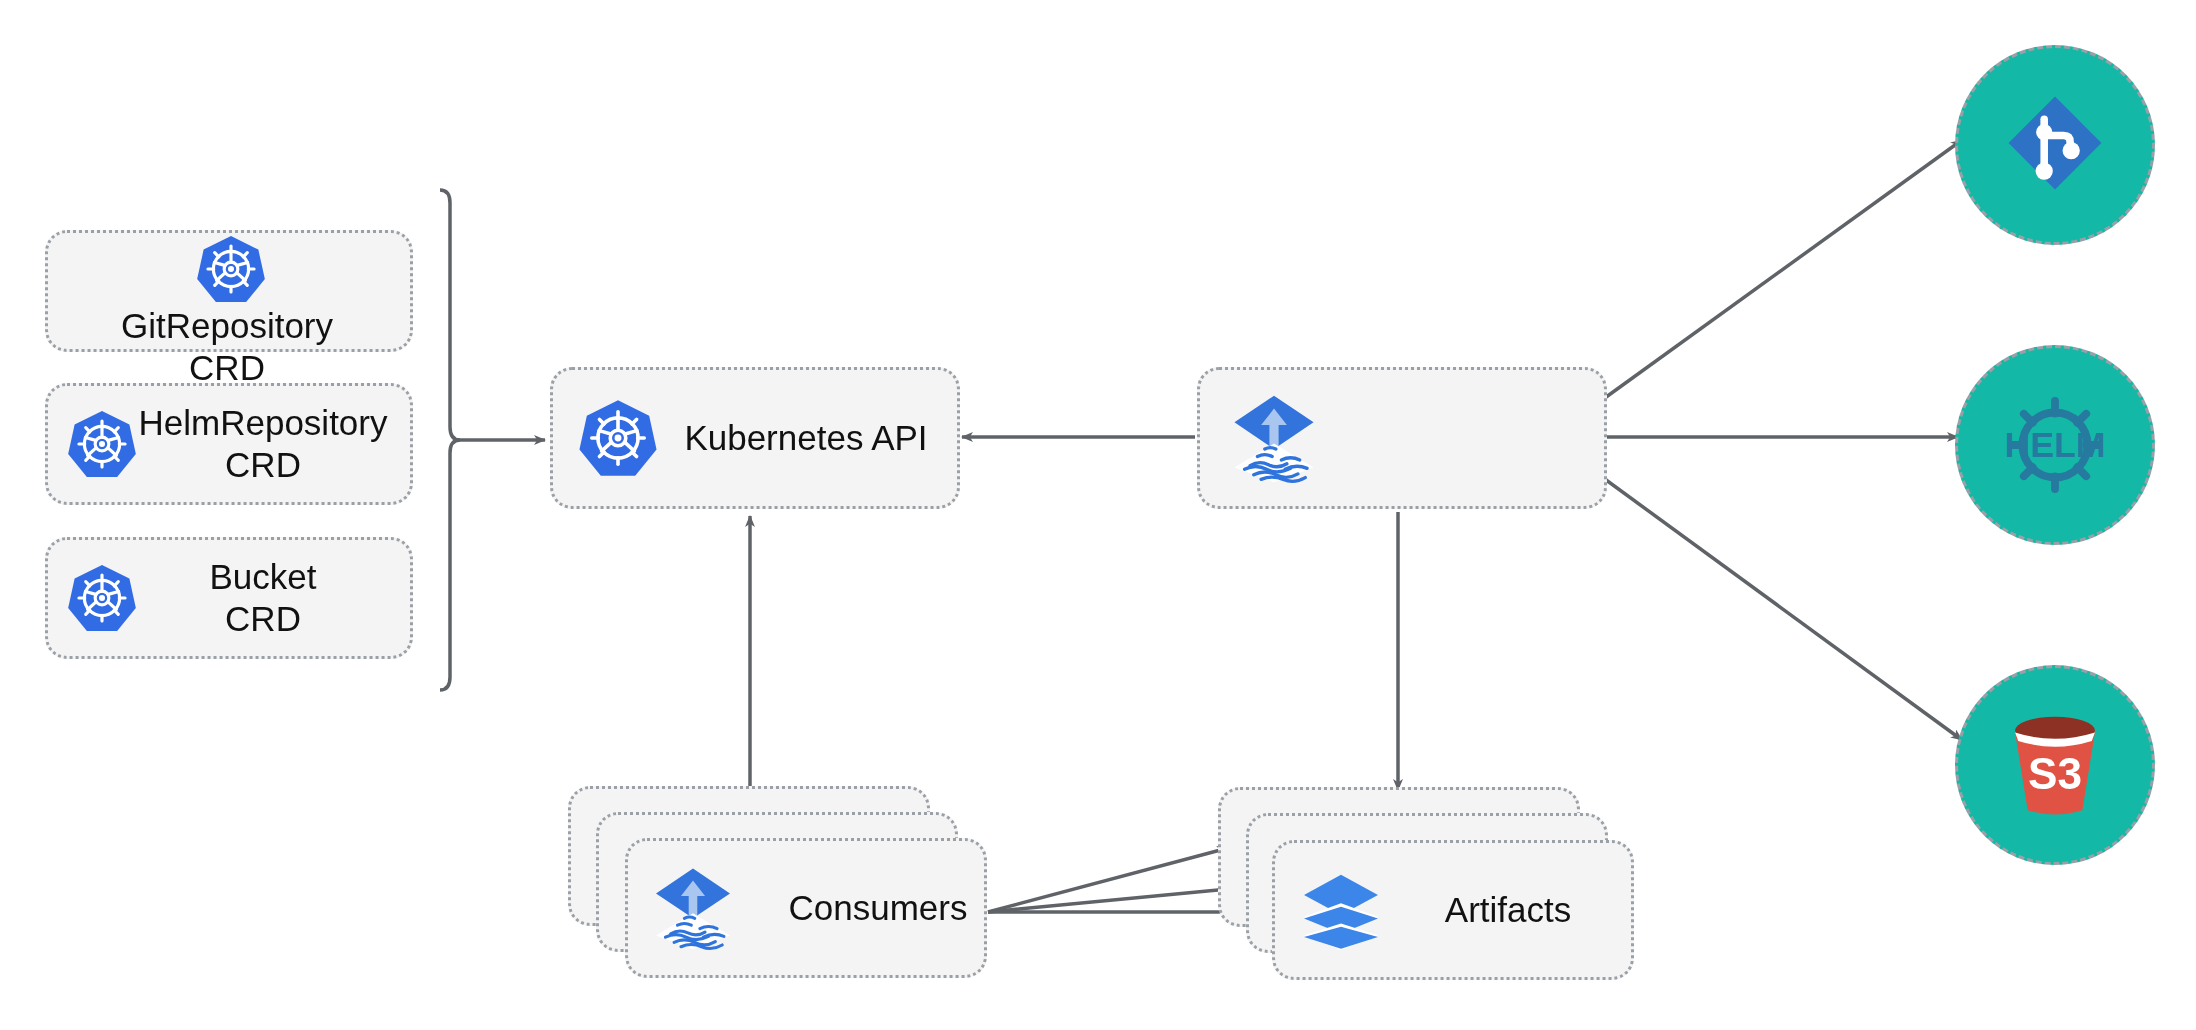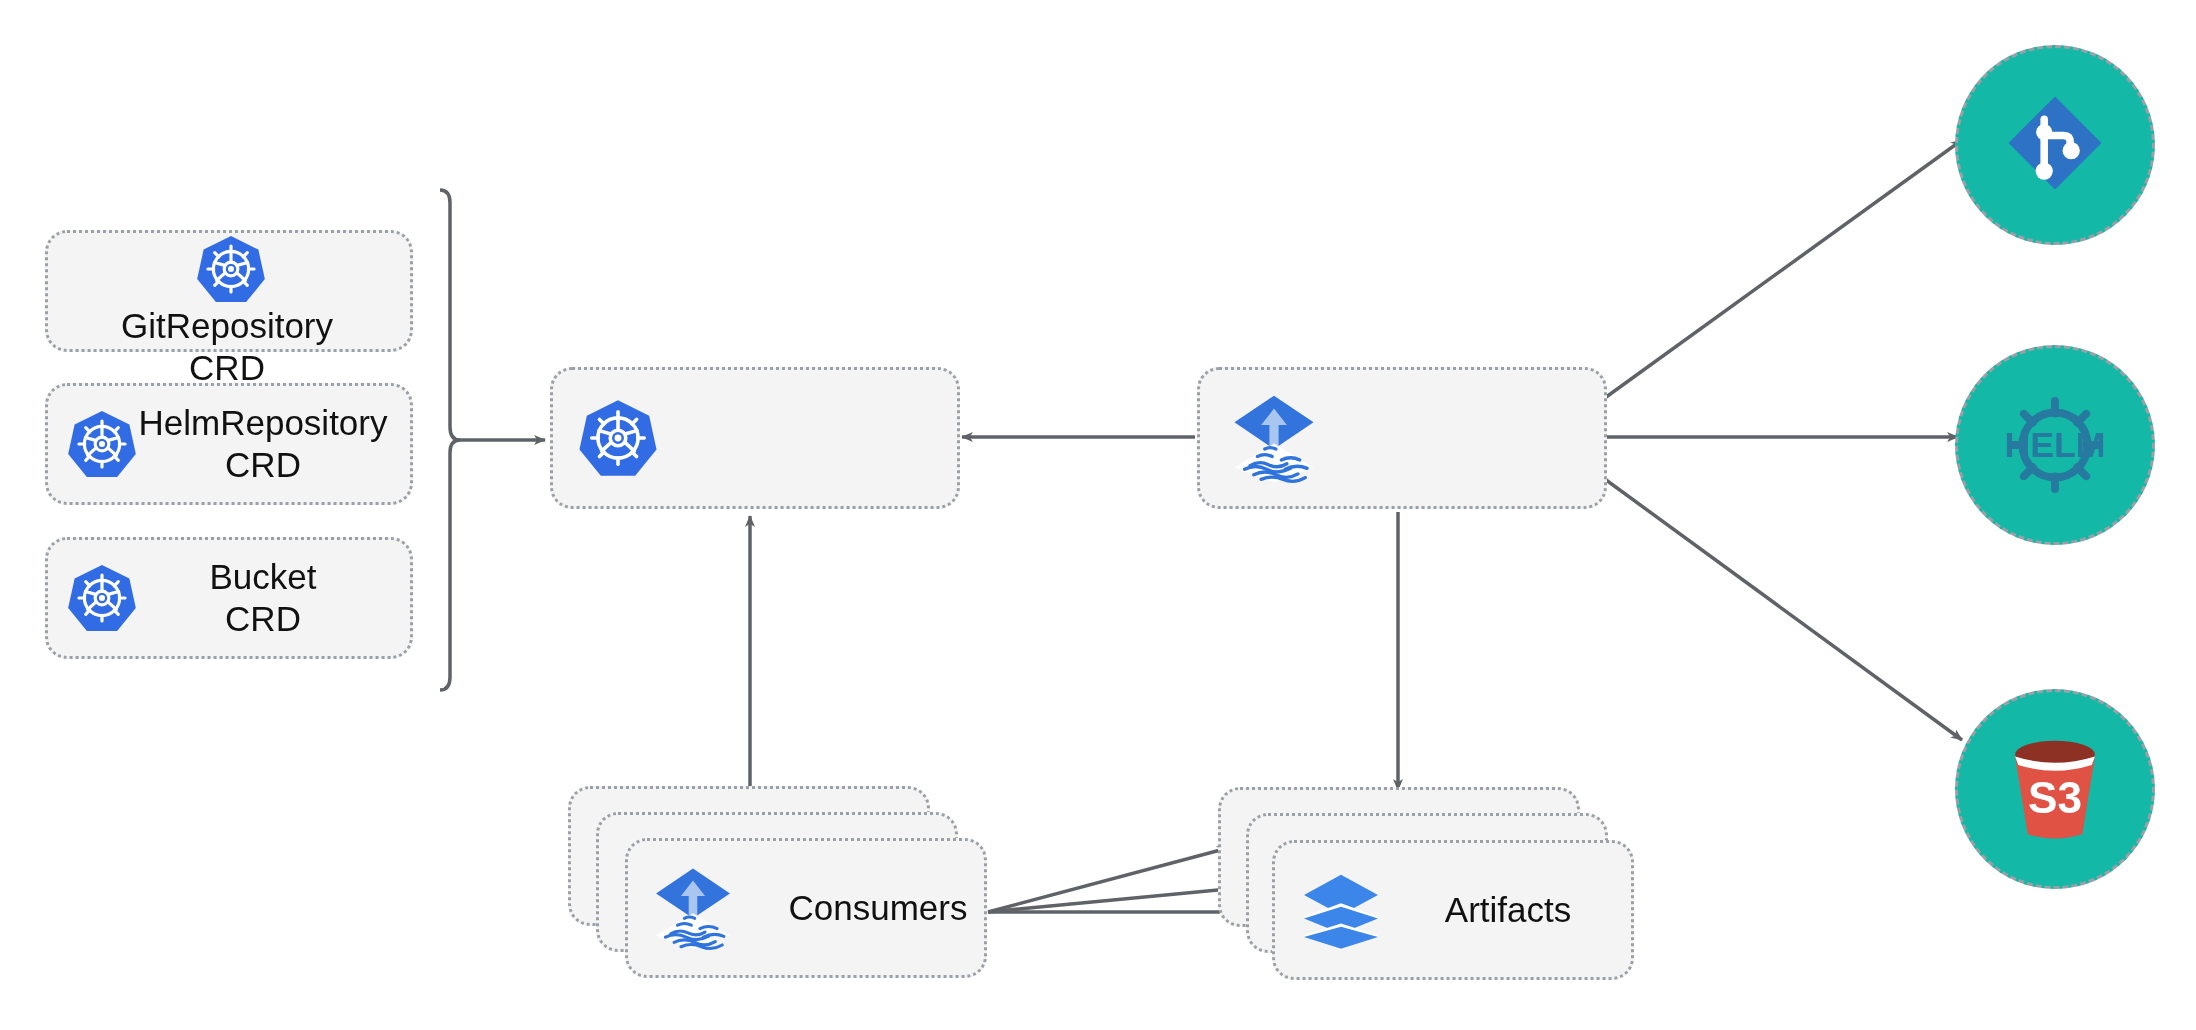--- a/index.html
+++ b/index.html
@@ -212,20 +212,21 @@
           <line x1="33" y1="67" x2="27.4" y2="72.6"></line>
           <line x1="50" y1="40.5" x2="50" y2="26"></line>
           <line x1="41" y1="56" x2="30" y2="66"></line>
           <line x1="59" y1="56" x2="70" y2="66"></line>
           <line x1="41.4" y1="45" x2="27" y2="41"></line>
           <line x1="58.6" y1="45" x2="73" y2="41"></line>
         </g>
         <circle cx="50" cy="50" r="4.2" fill="#ffffff"></circle>
       </svg>
     </span>
+    <span class="node-label" style="flex:1;">Kubernetes API</span>
   </div>
 </div>
 
 <div class="node-box" style="left:1197px; top:367px; width:410px; height:142px;">
   <div class="node-inner" style="left:0; top:0; right:0; bottom:0; padding:0 22px 0 28px;">
     <span class="icon-slot" style="margin-right:20px;">
       <svg width="92" height="96" viewBox="0 0 100 104">
         <polygon points="50,6 93,35 50,64 7,35" fill="#3273dc"></polygon>
         <path d="M50 20 L64 38 L55 38 L55 62 L45 62 L45 38 L36 38 Z" fill="#a8c6f0"></path>
         <g fill="#2f6fd6">
@@ -315,21 +316,21 @@
         <line x1="30.3" y1="30.3" x2="38.8" y2="38.8"></line>
         <line x1="81.2" y1="81.2" x2="89.7" y2="89.7"></line>
         <line x1="89.7" y1="30.3" x2="81.2" y2="38.8"></line>
         <line x1="38.8" y1="81.2" x2="30.3" y2="89.7"></line>
       </g>
       <text x="60" y="71" text-anchor="middle" font-family="Liberation Sans, sans-serif" font-size="34" font-weight="bold" fill="#277a9f">HELM</text>
     </svg>
   </span>
 </div>
 
-<div class="circle-node" style="left:1955px; top:689px; width:200px; height:200px;">
+<div class="circle-node" style="left:1955px; top:665px; width:200px; height:200px;">
   <span>
     <svg width="126" height="116" viewBox="0 0 120 110">
       <path d="M22 26 L98 26 L86 100 Q60 108 34 100 Z" fill="#e05243"></path>
       <ellipse cx="60" cy="24" rx="38" ry="13" fill="#8c3123"></ellipse>
       <path d="M22 26 Q60 38 98 26 L95 34 Q60 45 25 34 Z" fill="#ffffff"></path>
       <text x="60" y="80" text-anchor="middle" font-family="Liberation Sans, sans-serif" font-size="42" font-weight="bold" fill="#ffffff">S3</text>
     </svg>
   </span>
 </div>
 

